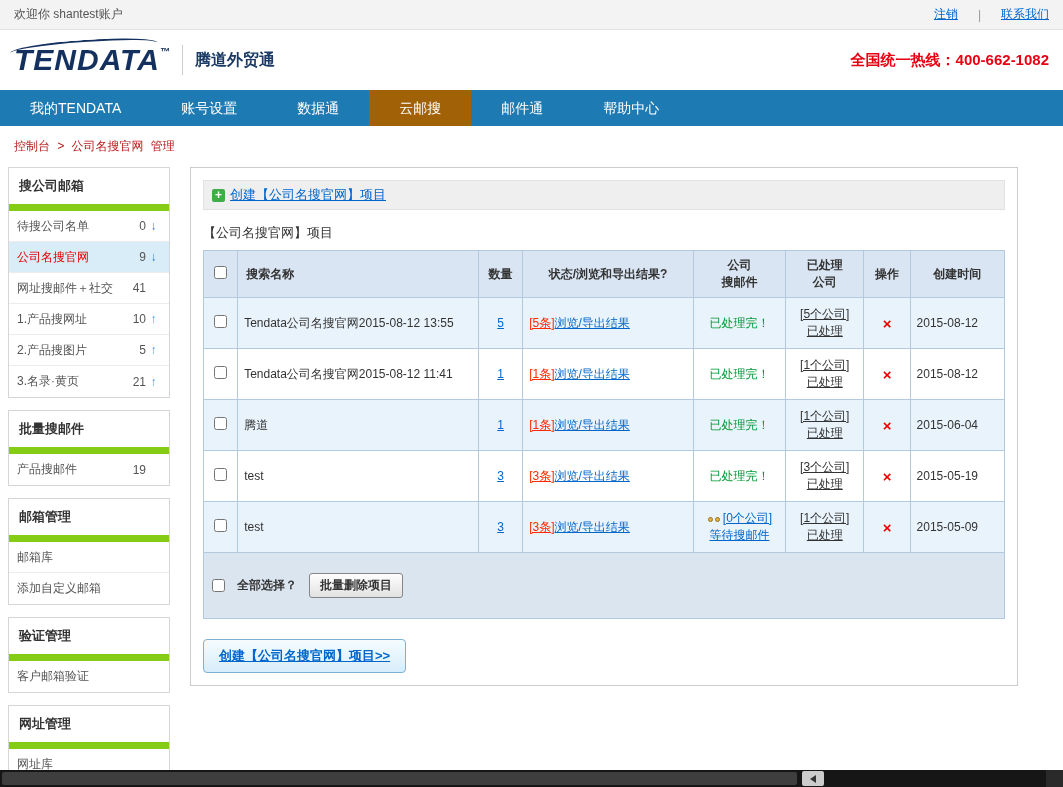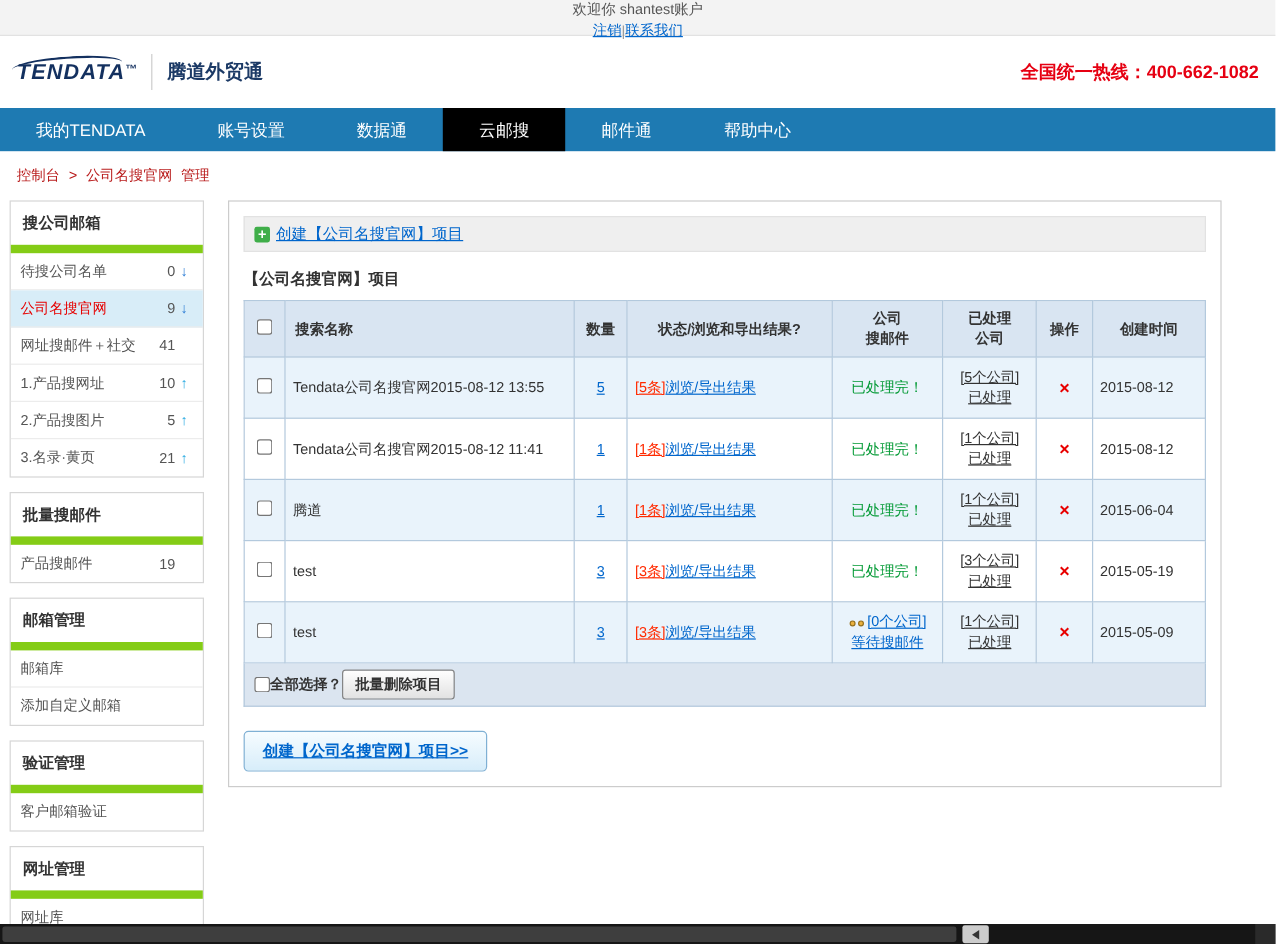--- a/index.html
+++ b/index.html
@@ -1,35 +1,35 @@
 <!DOCTYPE html>
 <html><head>
 <meta charset="utf-8">
 <style>
   *{margin:0;padding:0;box-sizing:border-box;}
   html,body{width:1063px;height:787px;}
   body{font-family:"Liberation Sans","DejaVu Sans",sans-serif;font-size:12px;color:#333;background:#fff;position:relative;overflow:hidden;}
   a{text-decoration:underline;cursor:pointer;}
 
-  .topbar{height:30px;background:#f3f3f3;border-bottom:1px solid #e2e2e2;display:flex;align-items:center;justify-content:space-between;padding:0 14px;color:#555;flex-direction:column;}
-  .topbar-links{display:flex;gap:0;align-items:center;color:#999;}
+  .topbar{height:30px;background:#f3f3f3;border-bottom:1px solid #e2e2e2;display:flex;align-items:center;justify-content:space-between;padding:0 14px;color:#555;}
+  .topbar-links{display:flex;gap:20px;align-items:center;color:#999;}
   .toplink{color:#0066cc;}
 
   .header{height:60px;display:flex;align-items:center;padding:0 14px;background:#fff;}
   .logo-wrap{position:relative;display:flex;align-items:flex-start;}
-  .logo-text{font-size:18px;font-weight:bold;font-style:italic;color:#13305f;letter-spacing:1px;}
+  .logo-text{font-size:30px;font-weight:bold;font-style:italic;color:#13305f;letter-spacing:1px;}
   .logo-tm{font-size:10px;color:#13305f;font-weight:bold;margin-top:3px;}
   .logo-swoosh{position:absolute;left:-4px;right:12px;top:-3px;height:16px;border-top:2px solid #13305f;border-radius:50%;transform:rotate(-4deg);}
   .header-divider{width:1px;height:30px;background:#ccc;margin:0 12px;}
   .brand{font-size:16px;font-weight:bold;color:#1c3a66;}
   .hotline{margin-left:auto;color:#e60012;font-size:15px;font-weight:bold;}
 
   .nav{height:36px;background:#1e7ab2;display:flex;color:#fff;}
   .nav-item{padding:0 30px;line-height:36px;font-size:14px;cursor:pointer;}
-  .nav-item.active{background:#000000;}
+  .nav-item.active{background:#a16207;}
 
   .breadcrumb{padding:12px 14px 10px;color:#b91c1c;font-family:Liberation Mono, monospace;}
 
   .content{display:flex;padding:2px 0 0 8px;align-items:flex-start;}
   .sidebar{width:162px;flex:none;}
   .side-box{background:#fff;border:1px solid #d6d6d6;margin-bottom:12px;}
   .side-title{padding:9px 10px;font-weight:bold;color:#333;font-size:13px;border-bottom:7px solid #84cc16;}
   .side-item{display:flex;align-items:center;height:31px;padding:0 8px;border-bottom:1px solid #ececec;color:#555;cursor:pointer;}
   .side-item:last-child{border-bottom:none;}
   .side-item.active{background:#d8edf8;}
@@ -37,41 +37,41 @@
   .side-label{flex:1;}
   .side-count{min-width:18px;text-align:right;color:#555;}
   .arrow{width:15px;text-align:center;font-weight:bold;}
   .arrow.down{color:#2f7fd6;}
   .arrow.up{color:#29aae1;}
 
   .main{flex:1;margin:0 45px 0 20px;border:1px solid #ccc;background:#fff;padding:12px;}
   .create-bar{background:#efefef;border:1px solid #e2e2e2;padding:5px 8px;display:flex;align-items:center;gap:5px;}
   .plus-icon{width:13px;height:13px;background:#3fae49;color:#fff;font-weight:bold;font-size:12px;line-height:13px;text-align:center;border-radius:2px;flex:none;}
   .create-link{color:#0066cc;font-size:13px;}
-  .section-title{margin:14px 0 8px;font-size:13px;font-weight:bold;color:#333;}
+  .section-title{margin:14px 0 8px;font-size:13px;font-weight:normal;color:#333;}
 
   .proj-table{width:100%;border-collapse:collapse;table-layout:fixed;}
   .proj-table th{background:#d9e5f2;border:1px solid #b3c9dd;padding:6px 4px;font-size:12px;color:#333;text-align:center;white-space:pre-line;font-weight:bold;}
   .proj-table td{border:1px solid #b3c9dd;padding:8px 6px;font-size:12px;vertical-align:middle;height:36px;background:#fff;}
   .proj-table tr.odd td{background:#e9f3fb;}
   th.al{text-align:left;padding-left:8px;}
   .tc{text-align:center;}
   .name-cell{word-break:break-all;padding-left:8px;}
   .qty-link{color:#0066cc;}
   .status-cell{padding-left:8px;}
   .count-link{color:#ff2a00;}
   .blue-link{color:#0066cc;}
   .block{display:block;text-decoration:underline;}
   .done{color:#009933;}
   .del-x{color:#e80000;font-weight:bold;font-size:15px;cursor:pointer;}
   .date-cell{padding-left:8px;}
   .wait-icon{display:inline-block;margin-right:2px;}
   .wait-icon i{display:inline-block;width:5px;height:5px;border-radius:50%;background:#eab13f;border:1px solid #96701d;margin:0 1px;}
 
-  .table-footer{border:1px solid #b3c9dd;border-top:none;background:#dbe5f0;padding:5px 8px;display:flex;align-items:center;gap:0;}
+  .table-footer{border:1px solid #b3c9dd;border-top:none;background:#dbe5f0;padding:20px 8px;display:flex;align-items:center;gap:12px;}
   .select-all-label{color:#333;font-weight:bold;}
   .batch-delete{padding:3px 10px;border:1px solid #858585;background:linear-gradient(#fefefe,#e2e2e2);border-radius:3px;font-size:12px;font-weight:bold;color:#333;cursor:pointer;font-family:inherit;}
 
   .create-btn{display:inline-block;margin-top:20px;padding:7px 15px;border:1px solid #7fb0d4;border-radius:4px;background:linear-gradient(#f6fcff,#d7edfa);color:#0066cc;font-weight:bold;font-size:13px;}
 
   .hscrollbar{position:absolute;left:0;bottom:0;width:1063px;height:17px;background:#161616;z-index:50;}
   .hthumb{position:absolute;left:2px;top:2px;width:795px;height:13px;background:#3e3e3e;border-radius:2px;}
   .hbtn{position:absolute;left:802px;top:1px;width:22px;height:15px;background:#cccccc;border-radius:2px;display:flex;align-items:center;justify-content:center;}
   .tri{width:0;height:0;border-top:4px solid transparent;border-bottom:4px solid transparent;border-right:6px solid #333;}
   .hcorner{position:absolute;right:0;top:0;width:17px;height:17px;background:#2a2a2a;}

